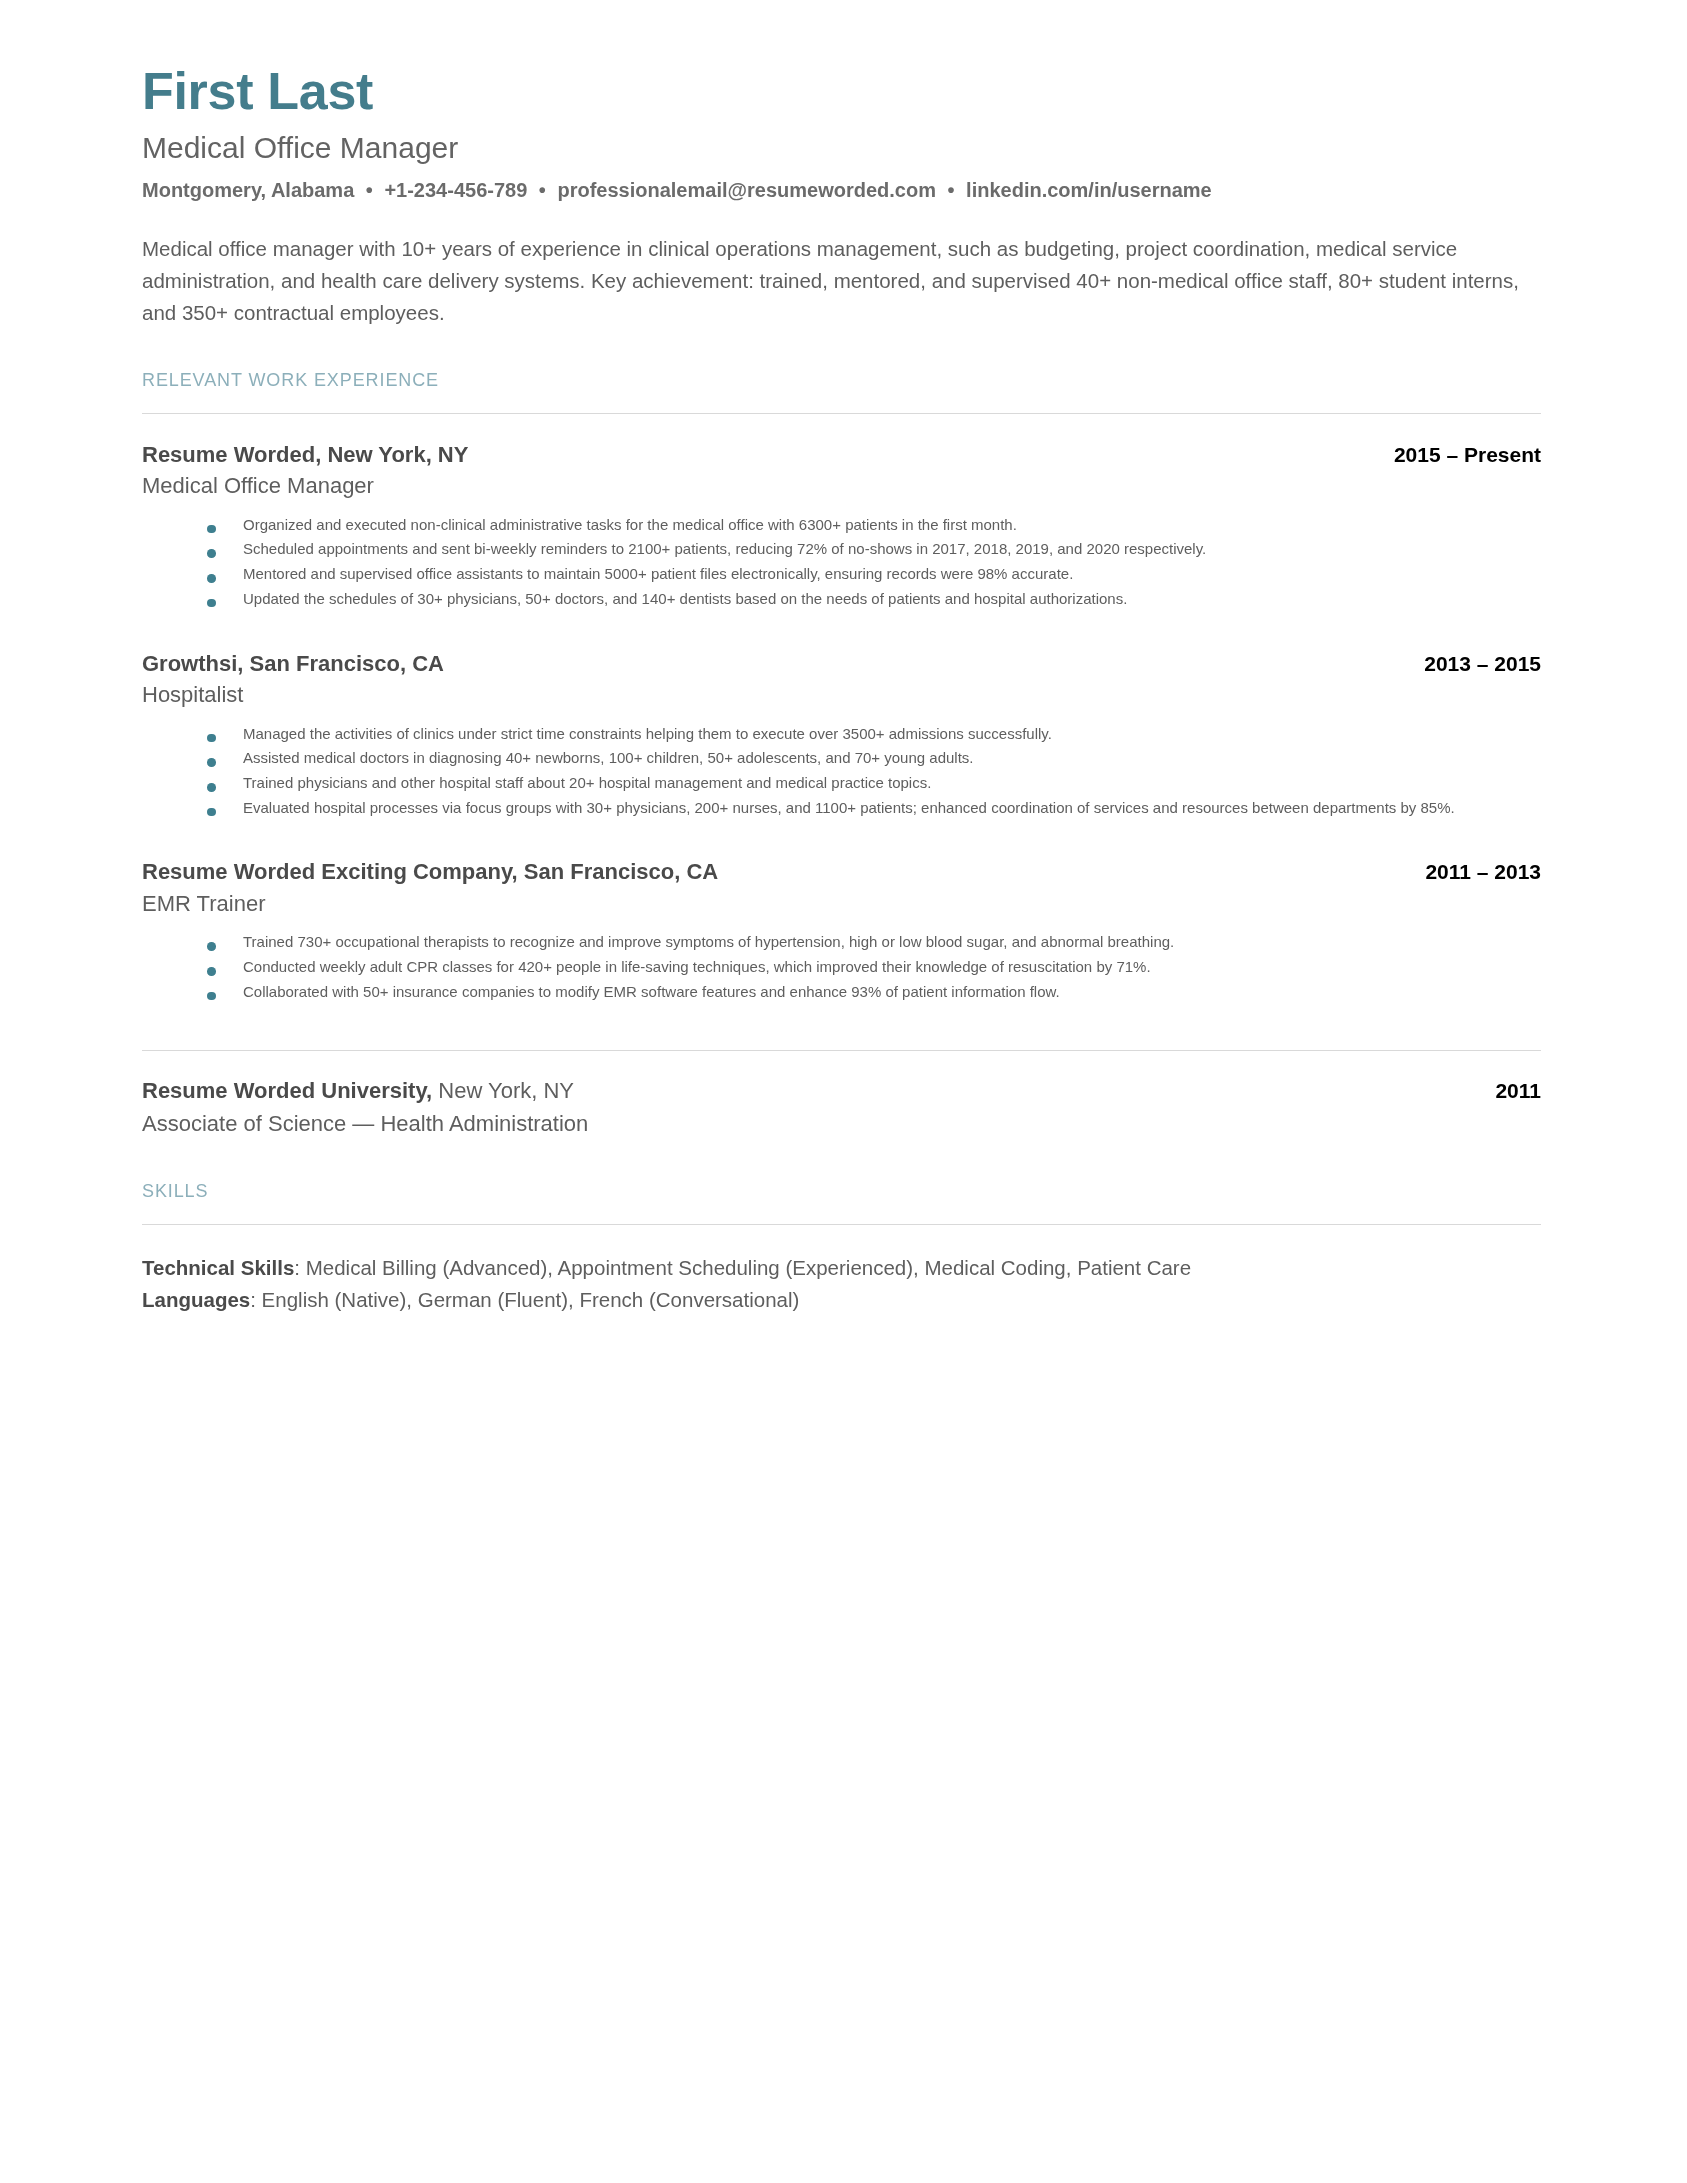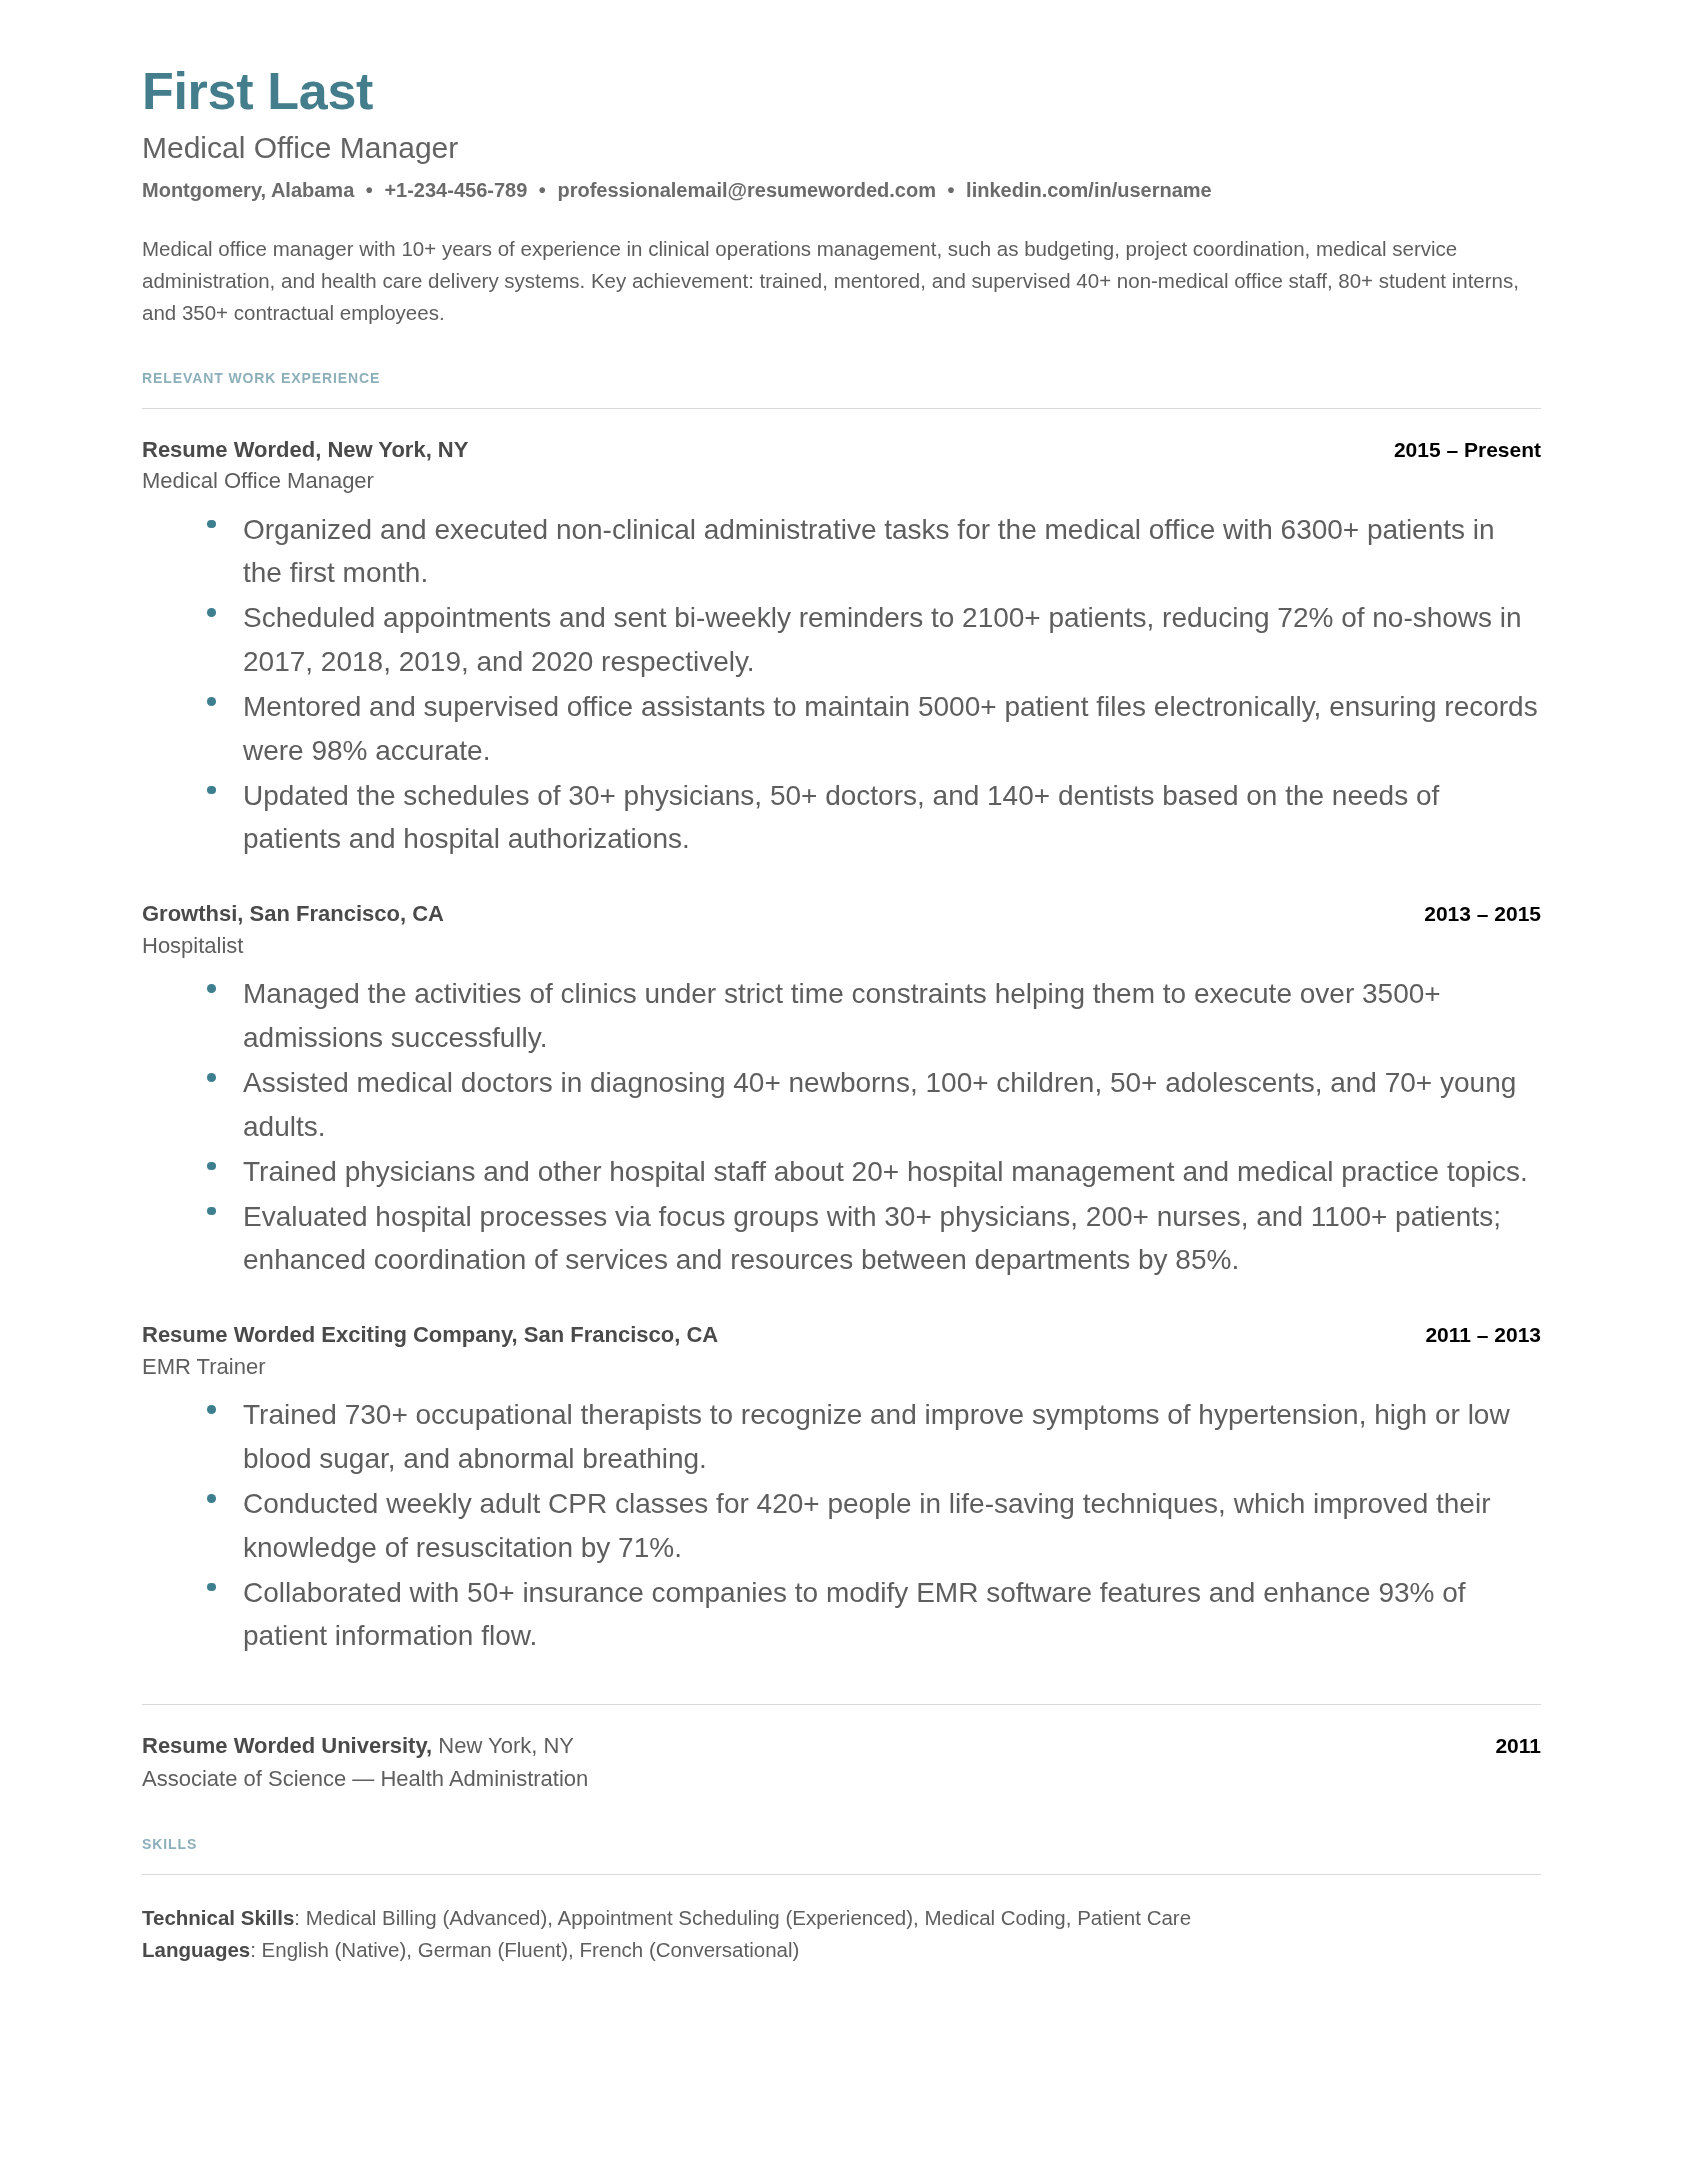--- a/index.html
+++ b/index.html
@@ -55,22 +55,22 @@
   .summary {
     font-size: 20.5px;
     color: #5e5e5e;
     line-height: 1.56;
     margin: 0 3px 41px 0;
     max-width: 1383px;
   }
 
   
   .section-head {
-    font-size: 14px;
-    font-weight: bold;
+    font-size: 18px;
+    font-weight: normal;
     color: #8CAFBA;
     letter-spacing: 0.9px;
     margin: 0 0 22.5px 0;
     text-transform: uppercase;
   }
   .rule {
     height: 0;
     border-top: 1.3px solid #d9d9d9;
     margin: 0 0 26.5px 0;
   }
@@ -105,21 +105,21 @@
     margin-top: 4px;
   }
 
   ul.bullets {
     list-style: none;
     margin: 12px 0 0 0;
     padding: 0 0 0 65px;
   }
   ul.bullets li {
     position: relative;
-    font-size: 28px;
+    font-size: 15px;
     color: #5e5e5e;
     line-height: 1.56;
     margin-bottom: 1.3px;
     padding-left: 36px;
     max-width: 1310px;
   }
   ul.bullets li::before {
     content: "";
     position: absolute;
     left: 0;

